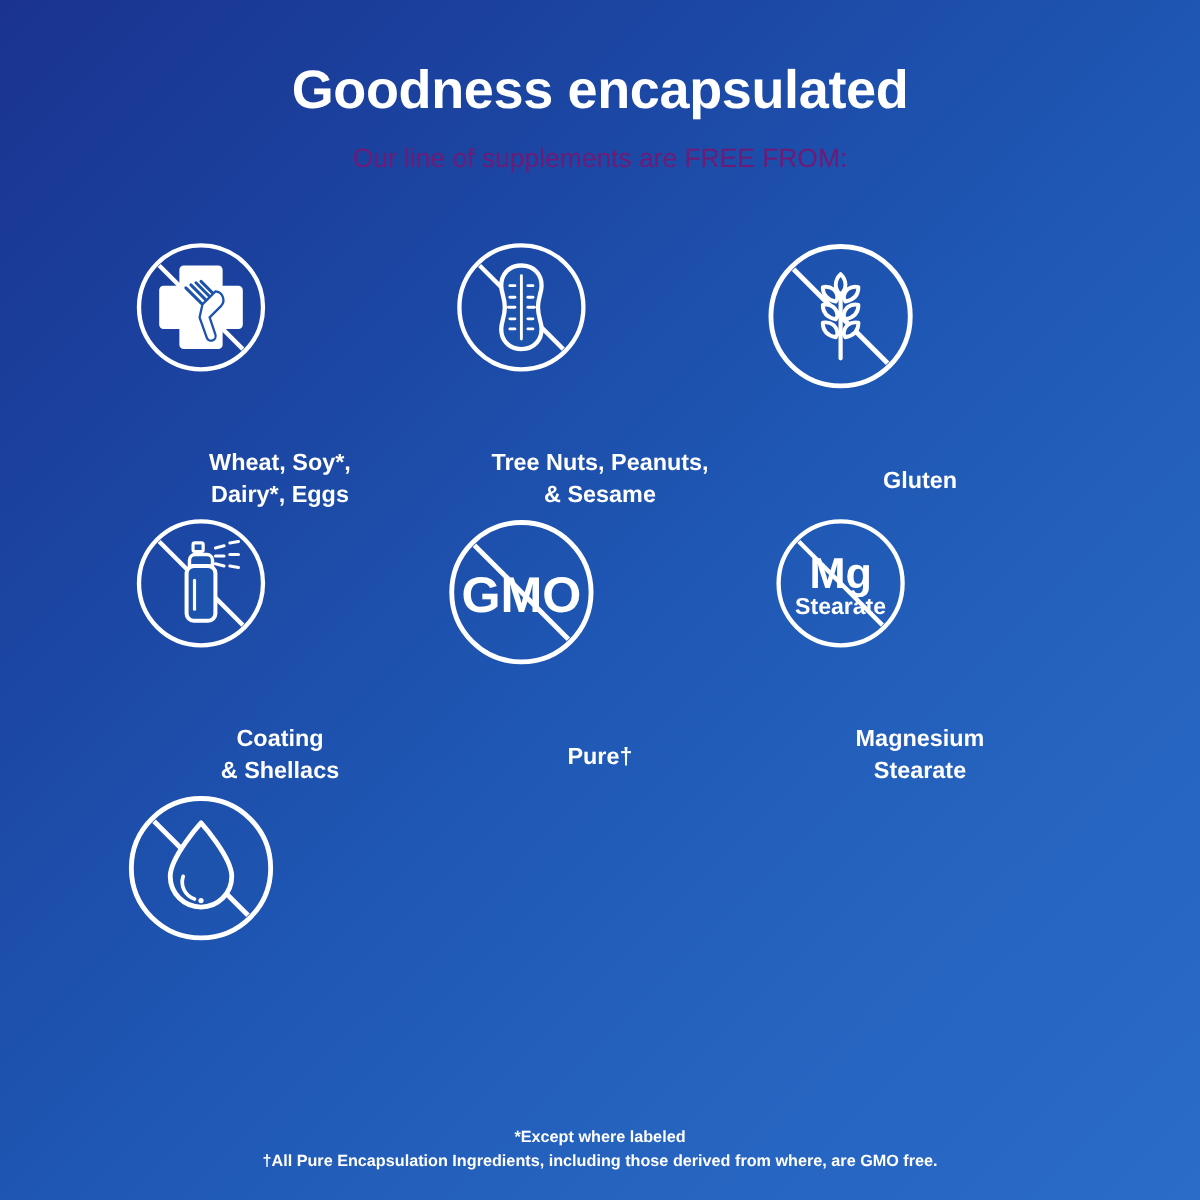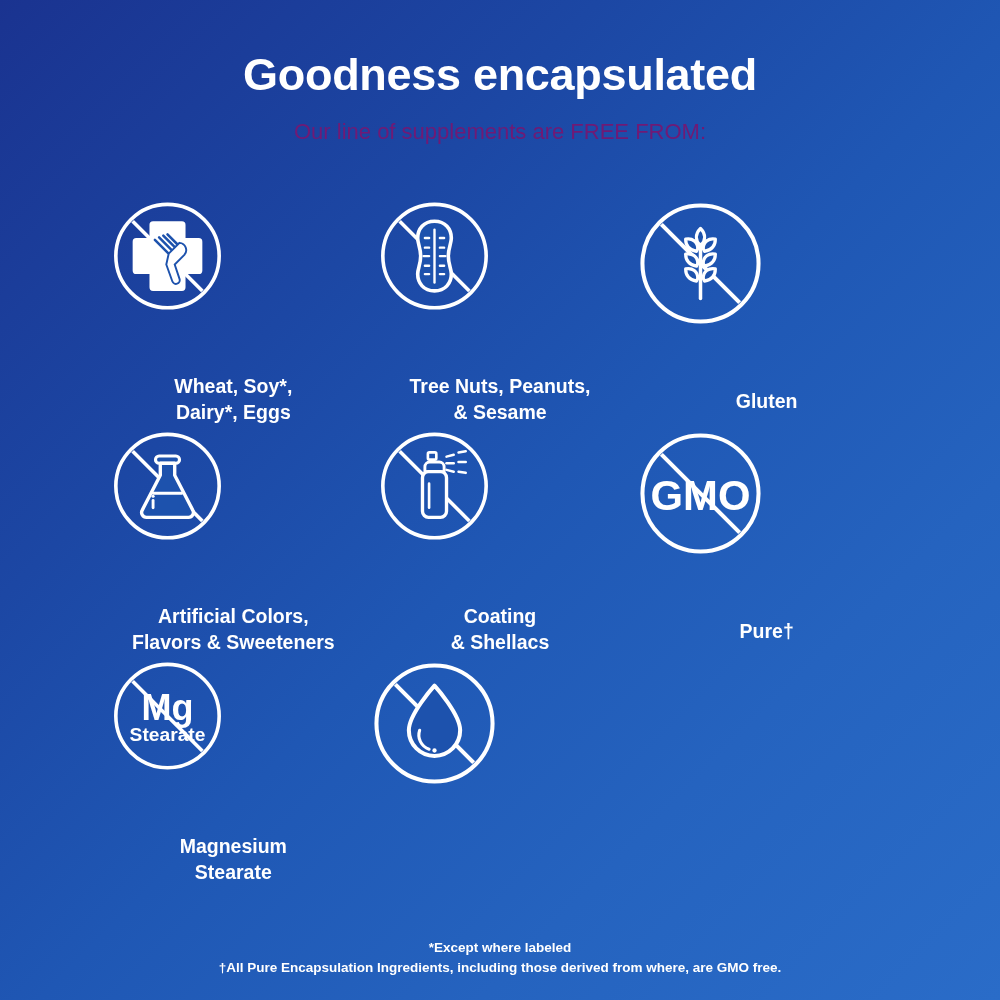--- a/index.html
+++ b/index.html
@@ -164,33 +164,20 @@
           <path d="M47 52 c-5 -1 -8 -4 -8 -9 c5 -1 9 2 9 7 z"></path>
           <path d="M53 52 c5 -1 8 -4 8 -9 c-5 -1 -9 2 -9 7 z"></path>
           <path d="M47 63 c-5 -1 -8 -4 -8 -9 c5 -1 9 2 9 7 z"></path>
           <path d="M53 63 c5 -1 8 -4 8 -9 c-5 -1 -9 2 -9 7 z"></path>
         </g>
         <line x1="50" y1="36" x2="50" y2="76" stroke="#fff" stroke-width="2.6" stroke-linecap="round"></line>
       </svg>
       <div class="badge-label">Gluten</div>
     </div>
 
-    <div class="badge">
-      <svg class="badge-icon" viewBox="0 0 100 100">
-        <circle cx="50" cy="50" r="43" fill="none" stroke="#fff" stroke-width="3"></circle>
-        <line x1="21" y1="21" x2="79" y2="79" stroke="#fff" stroke-width="3"></line>
-        <rect x="40" y="25" width="20" height="6" rx="3" fill="#1d52ad" stroke="#fff" stroke-width="2.6"></rect>
-        <path d="M44 31 v10 L29 70 a4 4 0 0 0 3.5 6 h35 a4 4 0 0 0 3.5 -6 L56 41 v-10 z" fill="#1d52ad" stroke="#fff" stroke-width="2.8" stroke-linejoin="round"></path>
-        <line x1="38" y1="56" x2="62" y2="56" stroke="#fff" stroke-width="2.4" stroke-linecap="round"></line>
-        <line x1="38" y1="62" x2="38" y2="68" stroke="#fff" stroke-width="2.4" stroke-linecap="round"></line>
-        <circle cx="38" cy="58.5" r="1.3" fill="#fff"></circle>
-      </svg>
-      <div class="badge-label">Artificial Colors,
-Flavors &amp; Sweeteners</div>
-    </div>
 
     <div class="badge">
       <svg class="badge-icon" viewBox="0 0 100 100">
         <circle cx="50" cy="50" r="43" fill="none" stroke="#fff" stroke-width="3"></circle>
         <line x1="21" y1="21" x2="79" y2="79" stroke="#fff" stroke-width="3"></line>
         <rect x="44.5" y="22" width="7" height="6" rx="1.2" fill="#1d52ad" stroke="#fff" stroke-width="2.2"></rect>
         <path d="M42 34 a4 4 0 0 1 4 -4 h8 a4 4 0 0 1 4 4 v4 h-16 z" fill="#1d52ad" stroke="#fff" stroke-width="2.4" stroke-linejoin="round"></path>
         <rect x="40" y="38" width="20" height="38" rx="5" fill="#1d52ad" stroke="#fff" stroke-width="2.8"></rect>
         <line x1="45.5" y1="48" x2="45.5" y2="68" stroke="#fff" stroke-width="2.2" stroke-linecap="round"></line>
         <g stroke="#fff" stroke-width="2.1" stroke-linecap="round">

